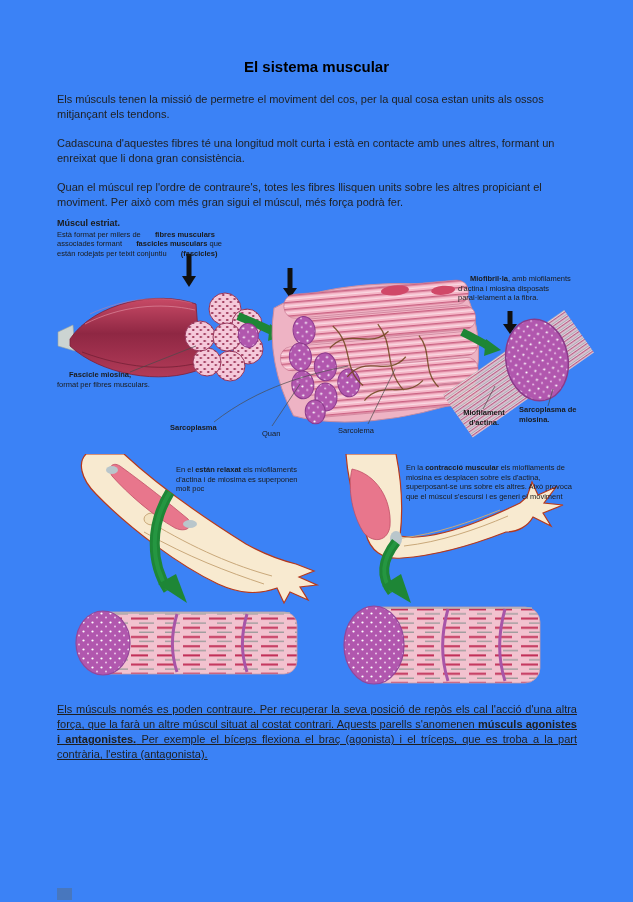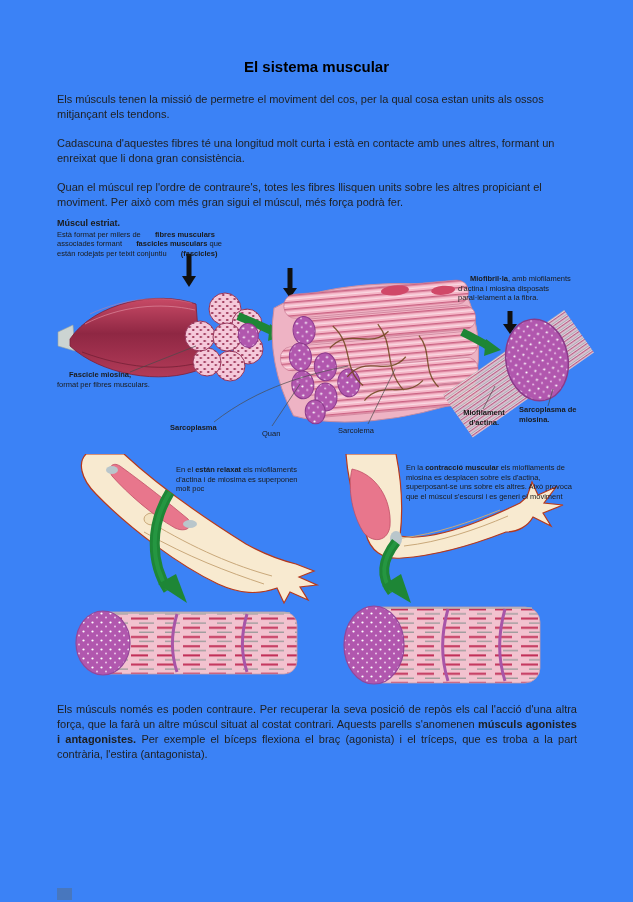--- a/index.html
+++ b/index.html
@@ -8,21 +8,21 @@
     font-family:"Liberation Sans","DejaVu Sans",sans-serif;color:#1f1f1f;
   }
   .title{
     margin:58px 0 0 0;text-align:center;font-size:15px;font-weight:bold;color:#000;
   }
   .para{
     margin:14px 1px 0 0;position:relative;left:57px;width:520px;
     font-size:11px;line-height:15px;
   }
   .para.first{margin-top:17px;}
-  .para.justify{text-align:justify;margin-top:3px;}
+  .para.justify{text-align:justify;margin-top:3px;text-decoration:underline;}
   .fig{position:relative;width:633px;}
   .fig svg{position:absolute;left:0;top:0;}
   #anatomy{height:237px;margin-top:7px;}
   #arms{height:245px;}
   .lbl{
     position:absolute;font-size:7.5px;line-height:9.5px;color:#1b1b1b;
   }
   .lbl .h{font-size:9px;font-weight:bold;display:block;margin-bottom:1px;}
   .lbl b{font-weight:bold;padding-left:12px;}
   .lbl.bold{font-weight:bold;}

